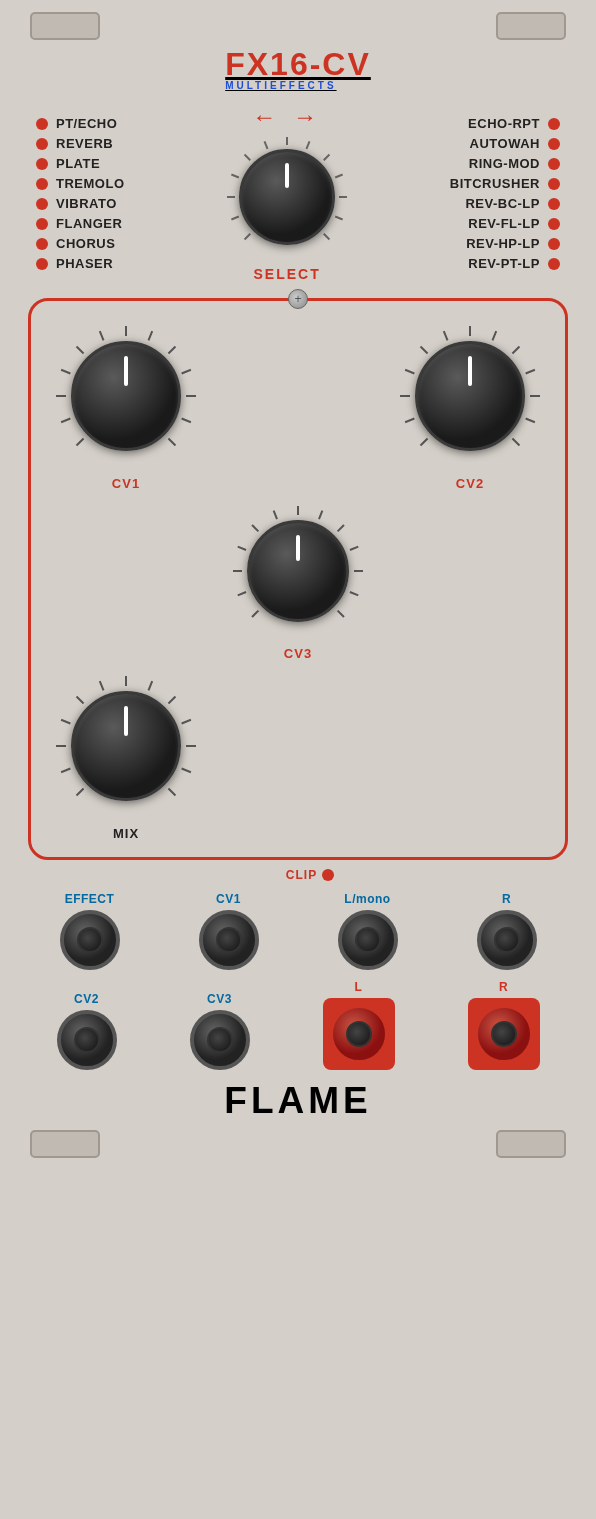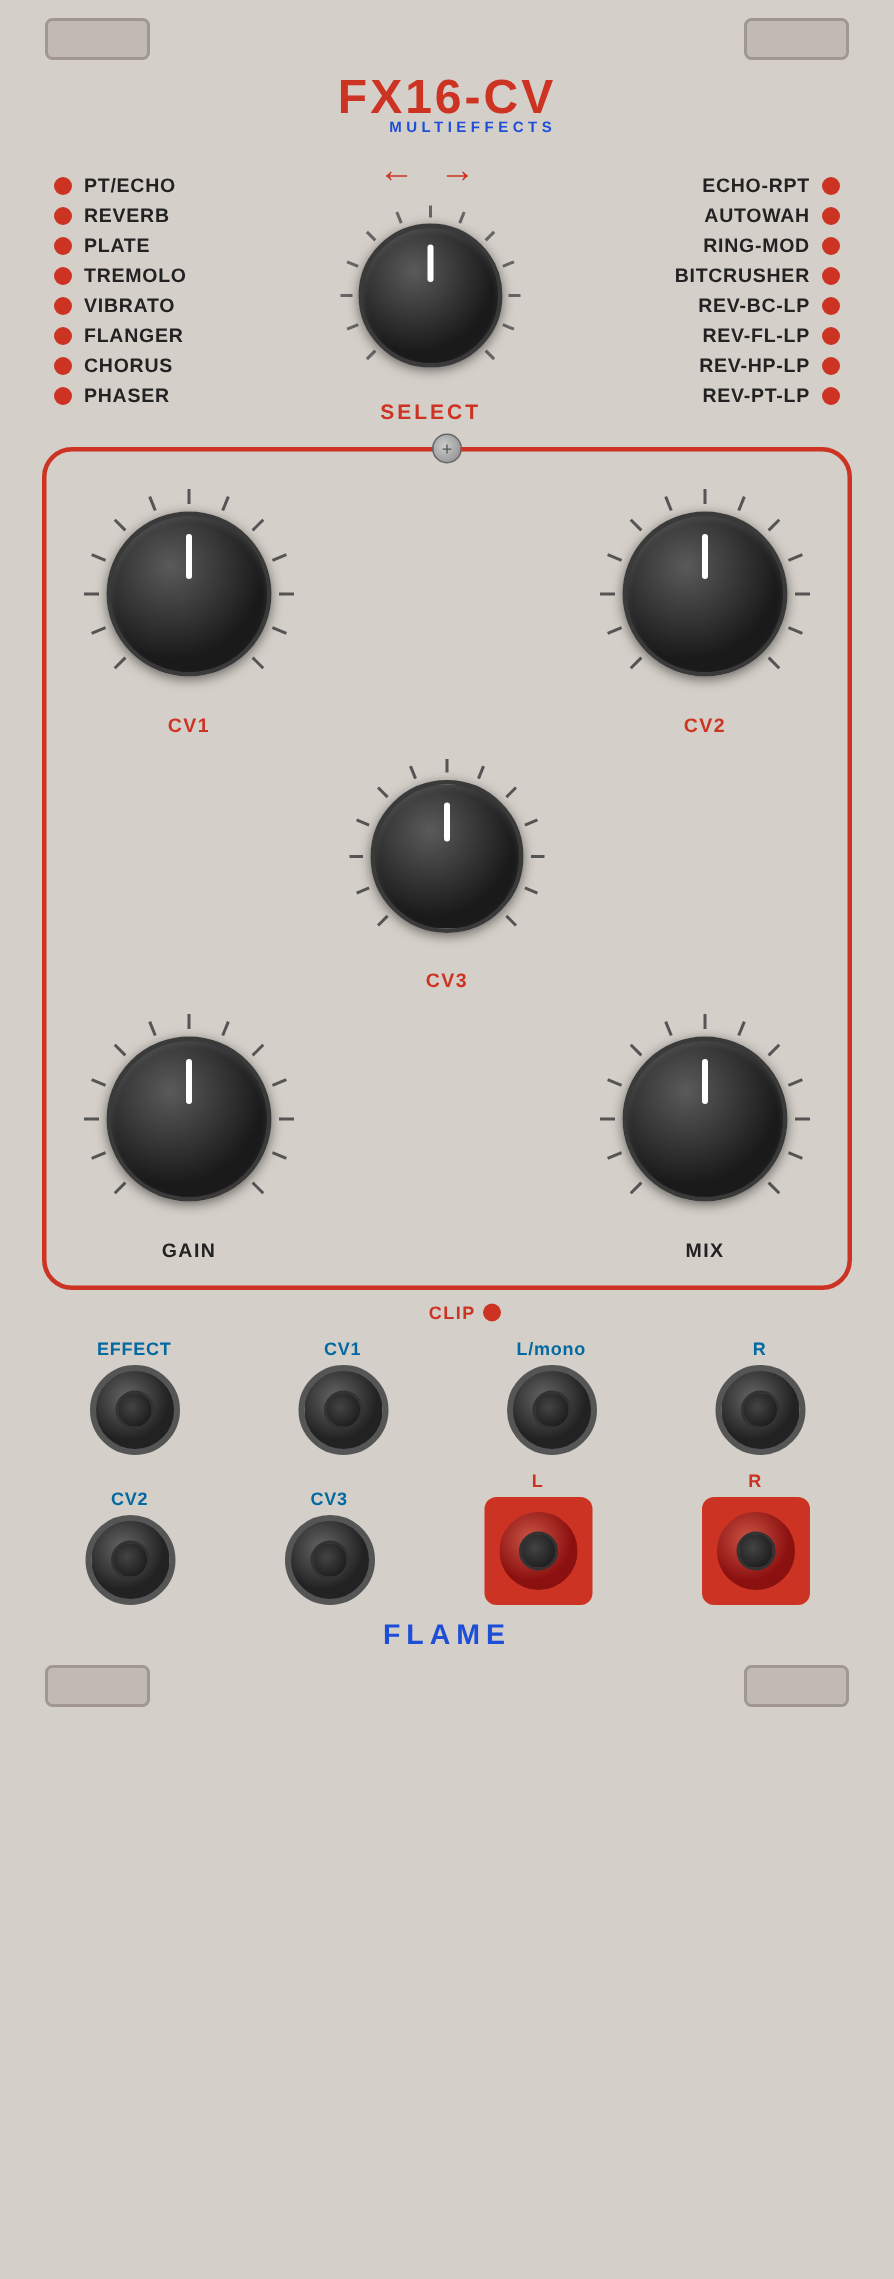--- a/index.html
+++ b/index.html
@@ -30,22 +30,23 @@
     .mount-hole {
       width: 70px;
       height: 28px;
       background: #c0bab3;
       border-radius: 5px;
       border: 2px solid #a09890;
     }
 
     
     .header {
-      text-align: right;
+      text-align: left;
       margin: 8px 0 4px;
+      text-decoration: underline;
     }
     .header-title {
       font-size: 32px;
       font-weight: bold;
       color: #cc3322;
       letter-spacing: 2px;
       line-height: 1;
     }
     .header-sub {
       font-size: 10px;
@@ -202,23 +203,23 @@
       border-color: #cc3322;
     }
     .jack-red-wrap {
       background: #cc3322;
       padding: 6px;
       border-radius: 8px;
     }
 
     
     .brand {
-      font-size: 19px;
+      font-size: 37px;
       font-weight: 900;
-      color: #1d4ed8;
+      color: #000000;
       letter-spacing: 4px;
       margin: 10px 0 8px;
     }
 
     
     .mount-bottom {
       display: flex;
       justify-content: space-between;
       width: 100%;
       padding: 0 30px 14px;
@@ -442,43 +443,20 @@
             </g>
           </svg>
           <div class="knob-visual" style="width:102px;height:102px;"></div>
         </div>
         <div class="knob-label">CV3</div>
       </div>
     </div>
 
     <div style="display:flex; justify-content:space-between; align-items:center;">
 
-      <div style="display:flex;flex-direction:column;align-items:center;">
-        <div style="position:relative; width:150px; height:150px; display:flex; justify-content:center; align-items:center;">
-          <svg width="150" height="150" style="position:absolute;top:0;left:0;">
-            <g transform="translate(75,75)">
-              <line x1="0" y1="-70" x2="0" y2="-60" stroke="#555" stroke-width="2" transform="rotate(-135)"></line>
-              <line x1="0" y1="-70" x2="0" y2="-60" stroke="#555" stroke-width="2" transform="rotate(-112)"></line>
-              <line x1="0" y1="-70" x2="0" y2="-60" stroke="#555" stroke-width="2" transform="rotate(-90)"></line>
-              <line x1="0" y1="-70" x2="0" y2="-60" stroke="#555" stroke-width="2" transform="rotate(-68)"></line>
-              <line x1="0" y1="-70" x2="0" y2="-60" stroke="#555" stroke-width="2" transform="rotate(-45)"></line>
-              <line x1="0" y1="-70" x2="0" y2="-60" stroke="#555" stroke-width="2" transform="rotate(-22)"></line>
-              <line x1="0" y1="-70" x2="0" y2="-60" stroke="#555" stroke-width="2" transform="rotate(0)"></line>
-              <line x1="0" y1="-70" x2="0" y2="-60" stroke="#555" stroke-width="2" transform="rotate(22)"></line>
-              <line x1="0" y1="-70" x2="0" y2="-60" stroke="#555" stroke-width="2" transform="rotate(45)"></line>
-              <line x1="0" y1="-70" x2="0" y2="-60" stroke="#555" stroke-width="2" transform="rotate(68)"></line>
-              <line x1="0" y1="-70" x2="0" y2="-60" stroke="#555" stroke-width="2" transform="rotate(90)"></line>
-              <line x1="0" y1="-70" x2="0" y2="-60" stroke="#555" stroke-width="2" transform="rotate(112)"></line>
-              <line x1="0" y1="-70" x2="0" y2="-60" stroke="#555" stroke-width="2" transform="rotate(135)"></line>
-            </g>
-          </svg>
-          <div class="knob-visual" style="width:110px;height:110px;"></div>
-        </div>
-        <div class="knob-label knob-label-dark">GAIN</div>
-      </div>
 
       <div style="display:flex;flex-direction:column;align-items:center;justify-content:flex-end;">
         <div style="position:relative; width:150px; height:150px; display:flex; justify-content:center; align-items:center;">
           <svg width="150" height="150" style="position:absolute;top:0;left:0;">
             <g transform="translate(75,75)">
               <line x1="0" y1="-70" x2="0" y2="-60" stroke="#555" stroke-width="2" transform="rotate(-135)"></line>
               <line x1="0" y1="-70" x2="0" y2="-60" stroke="#555" stroke-width="2" transform="rotate(-112)"></line>
               <line x1="0" y1="-70" x2="0" y2="-60" stroke="#555" stroke-width="2" transform="rotate(-90)"></line>
               <line x1="0" y1="-70" x2="0" y2="-60" stroke="#555" stroke-width="2" transform="rotate(-68)"></line>
               <line x1="0" y1="-70" x2="0" y2="-60" stroke="#555" stroke-width="2" transform="rotate(-45)"></line>

